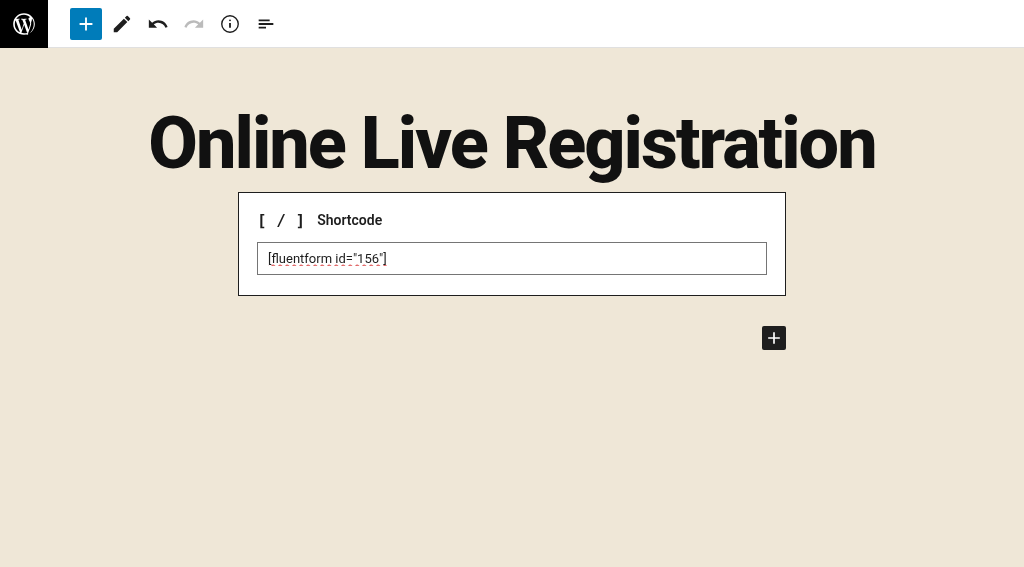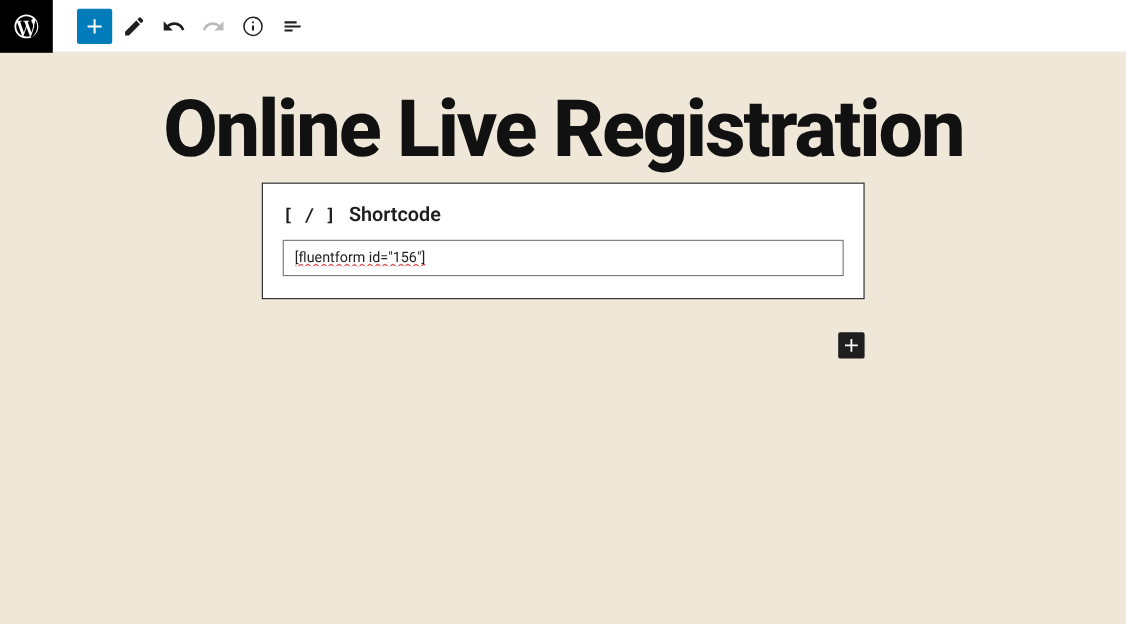--- a/index.html
+++ b/index.html
@@ -44,21 +44,21 @@
     }
     .toolbar-btn.primary {
       background: #007cba;
       color: #fff;
     }
     .toolbar-btn svg { width: 22px; height: 22px; }
     .toolbar-btn.disabled { color: #bbb; }
     .editor-canvas {
       height: calc(100% - 48px);
       background: #efe7d7;
-      padding-top: 32px;
+      padding-top: 58px;
       display: flex;
       flex-direction: column;
       align-items: center;
     }
     .page-title {
       font-size: 72px;
       font-weight: 800;
       letter-spacing: -2px;
       color: #111;
       text-align: center;
@@ -77,21 +77,21 @@
       gap: 12px;
       margin-bottom: 12px;
     }
     .shortcode-icon {
       font-family: monospace;
       font-size: 16px;
       font-weight: 600;
       color: #1e1e1e;
     }
     .block-label {
-      font-size: 18px;
+      font-size: 14px;
       font-weight: 600;
       color: #1e1e1e;
     }
     .shortcode-input {
       width: 100%;
       padding: 8px 10px;
       border: 1px solid #757575;
       font-size: 13px;
       font-family: -apple-system, BlinkMacSystemFont, "Segoe UI", Roboto, sans-serif;
       color: #1e1e1e;

